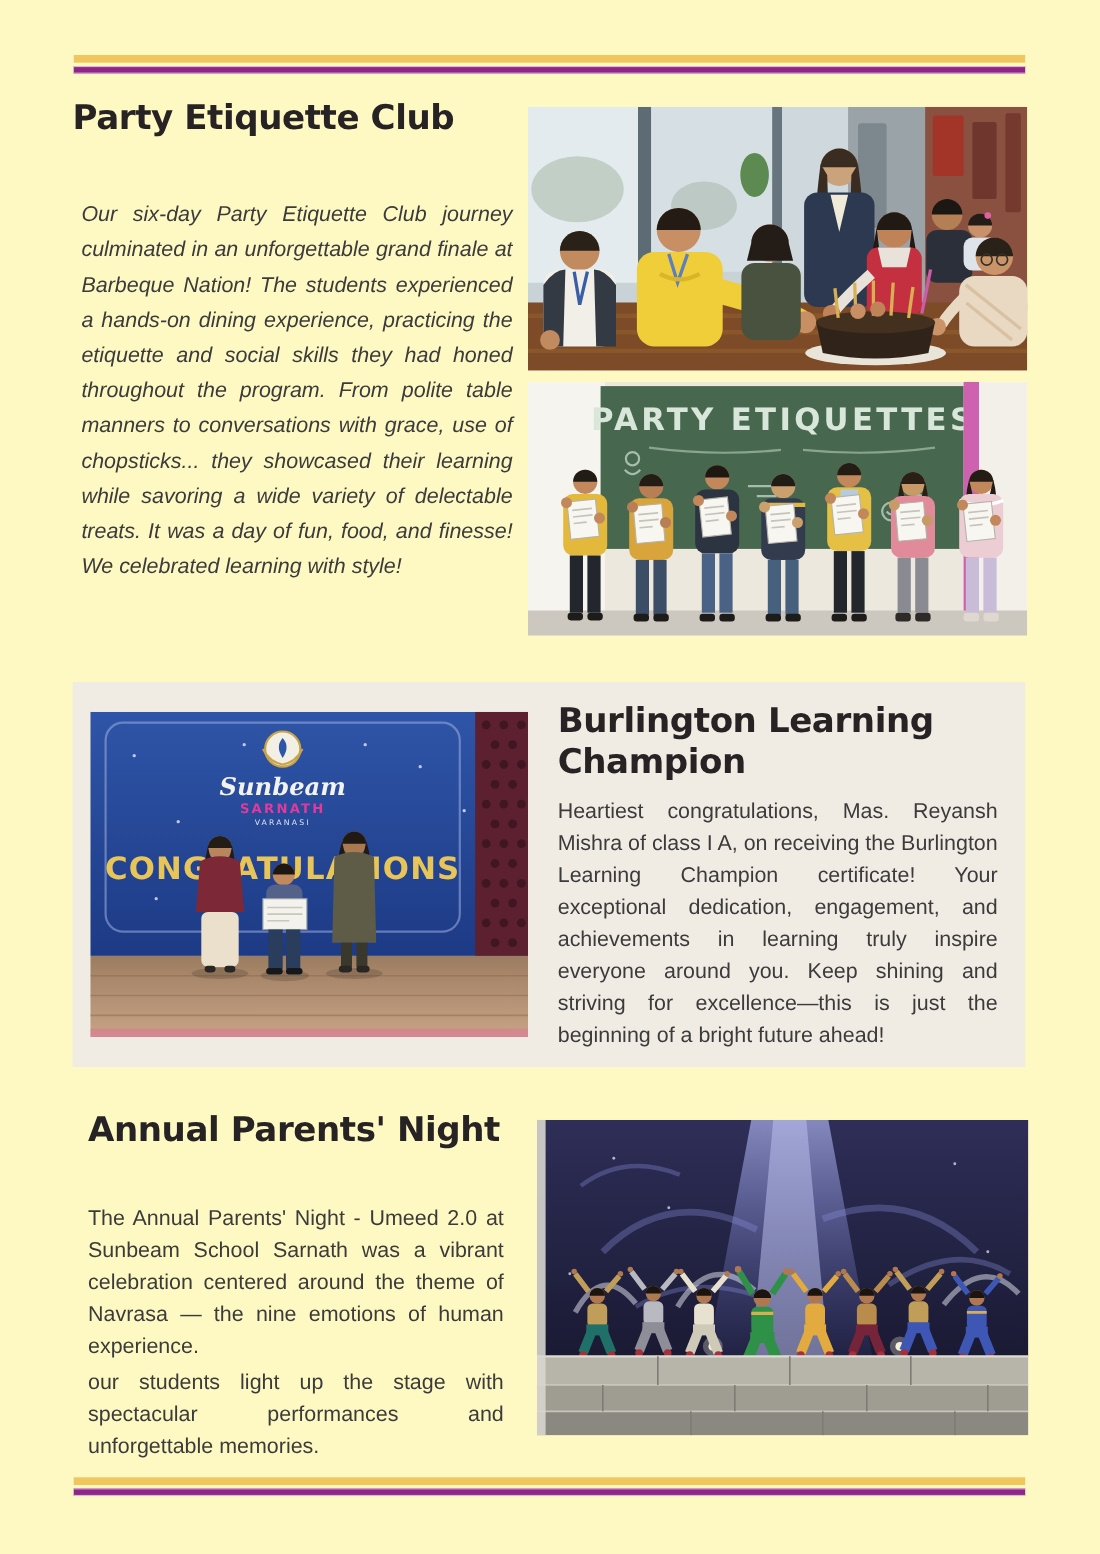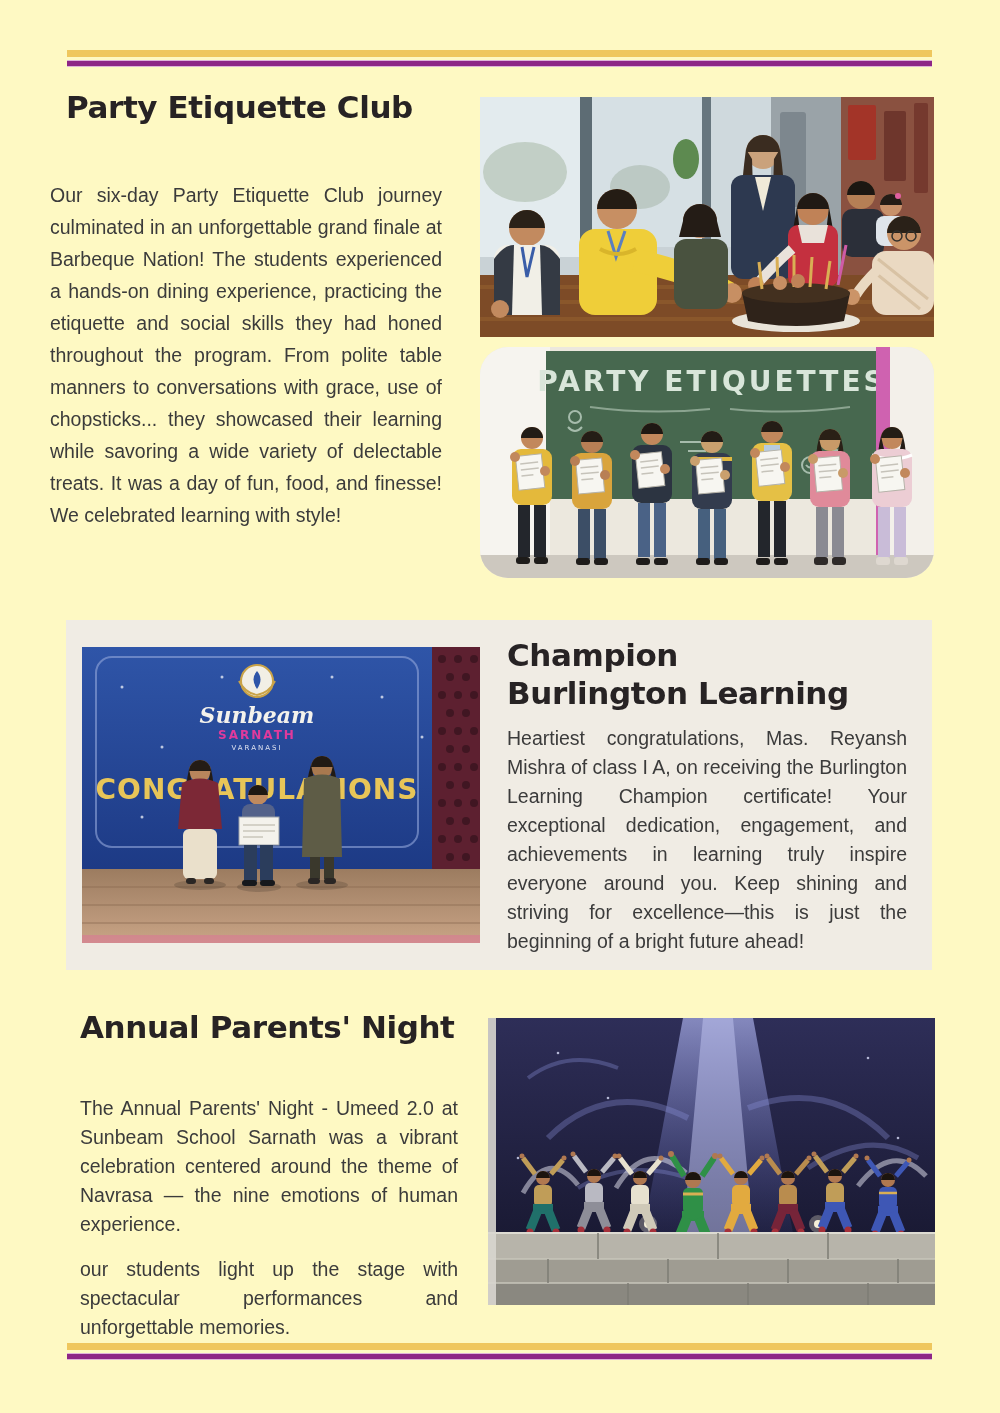--- a/index.html
+++ b/index.html
@@ -20,34 +20,34 @@
     font-family:"DejaVu Sans", sans-serif; font-weight:bold;
     color:#272324; font-size:31px; line-height:38px; letter-spacing:-0.4px;
   }
   .headline span { display:block; }
   
   .copy {
     color:#3b3b3b; font-size:19.5px; text-align:justify;
   }
   
   .s1-title { position:absolute; left:66px; top:88px; width:410px; }
-  .s1-body  { position:absolute; left:50px; top:179px; width:392px; line-height:32px; }
+  .s1-body  { position:absolute; left:74px; top:179px; width:392px; line-height:32px;font-style:italic; }
   .photo { position:absolute; overflow:hidden; }
   .photo svg { display:block; width:100%; height:100%; }
   .photo-cake  { left:480px; top:97px;  width:454px; height:240px; }
-  .photo-board { left:480px; top:347px; width:454px; height:231px;border-radius:28px; }
+  .photo-board { left:480px; top:347px; width:454px; height:231px; }
   
   .band { position:absolute; left:66px; top:620px; width:866px; height:350px; background:#f0ece4; }
   .photo-stage { left:82px; top:647px; width:398px; height:296px; }
   .s2-title { position:absolute; left:507px; top:636px; width:405px; }
   .s2-body  { position:absolute; left:507px; top:724px; width:400px; line-height:29px; }
   
   .s3-title { position:absolute; left:80px; top:1008px; width:420px; }
   .s3-body  { position:absolute; left:80px; top:1094px; width:378px; line-height:29px; }
-  .s3-body p + p { margin-top:16px; }
+  .s3-body p + p { margin-top:4px; }
   .photo-dance { left:488px; top:1018px; width:447px; height:287px; }
   
   .chalk-text { font-family:"DejaVu Sans", sans-serif; font-weight:bold; fill:#d9e6da; letter-spacing:3px; }
   .congrats-text { font-family:"DejaVu Sans", sans-serif; font-weight:bold; fill:#e8c558; letter-spacing:1px; }
   .logo-name { font-family:"DejaVu Serif", serif; font-weight:bold; font-style:italic; fill:#f4f2ec; }
   .logo-campus { font-family:"DejaVu Sans", sans-serif; font-weight:bold; fill:#e03a9c; letter-spacing:2px; }
   .logo-city { font-family:"DejaVu Sans", sans-serif; fill:#dfe3f0; letter-spacing:2px; }
 </style>
 </head>
 <body>
@@ -418,22 +418,22 @@
         <path d="M222 132 q18 -9 36 0 l2 78 h-40 z" fill="#5e5c46"></path>
         <rect x="228" y="210" width="10" height="22" fill="#3a382c"></rect>
         <rect x="242" y="210" width="10" height="22" fill="#3a382c"></rect>
         <rect x="226" y="231" width="12" height="6" rx="3" fill="#2a2624"></rect>
         <rect x="242" y="231" width="12" height="6" rx="3" fill="#2a2624"></rect>
       </g>
     </svg>
   </div>
 
   <h2 class="headline s2-title">
+    <span>Burlington Learning</span>
     <span>Champion</span>
-    <span>Burlington Learning</span>
   </h2>
   <p class="copy s2-body">Heartiest congratulations, Mas. Reyansh Mishra of class I A, on receiving the Burlington Learning Champion certificate! Your exceptional dedication, engagement, and achievements in learning truly inspire everyone around you. Keep shining and striving for excellence—this is just the beginning of a bright future ahead!</p>
 
   <h2 class="headline s3-title">
     <span>Annual Parents' Night</span>
   </h2>
   <div class="copy s3-body">
     <p>The Annual Parents' Night - Umeed 2.0 at Sunbeam School Sarnath was a vibrant celebration centered around the theme of Navrasa — the nine emotions of human experience.</p>
     <p>our students light up the stage with spectacular performances and unforgettable memories.</p>
   </div>

